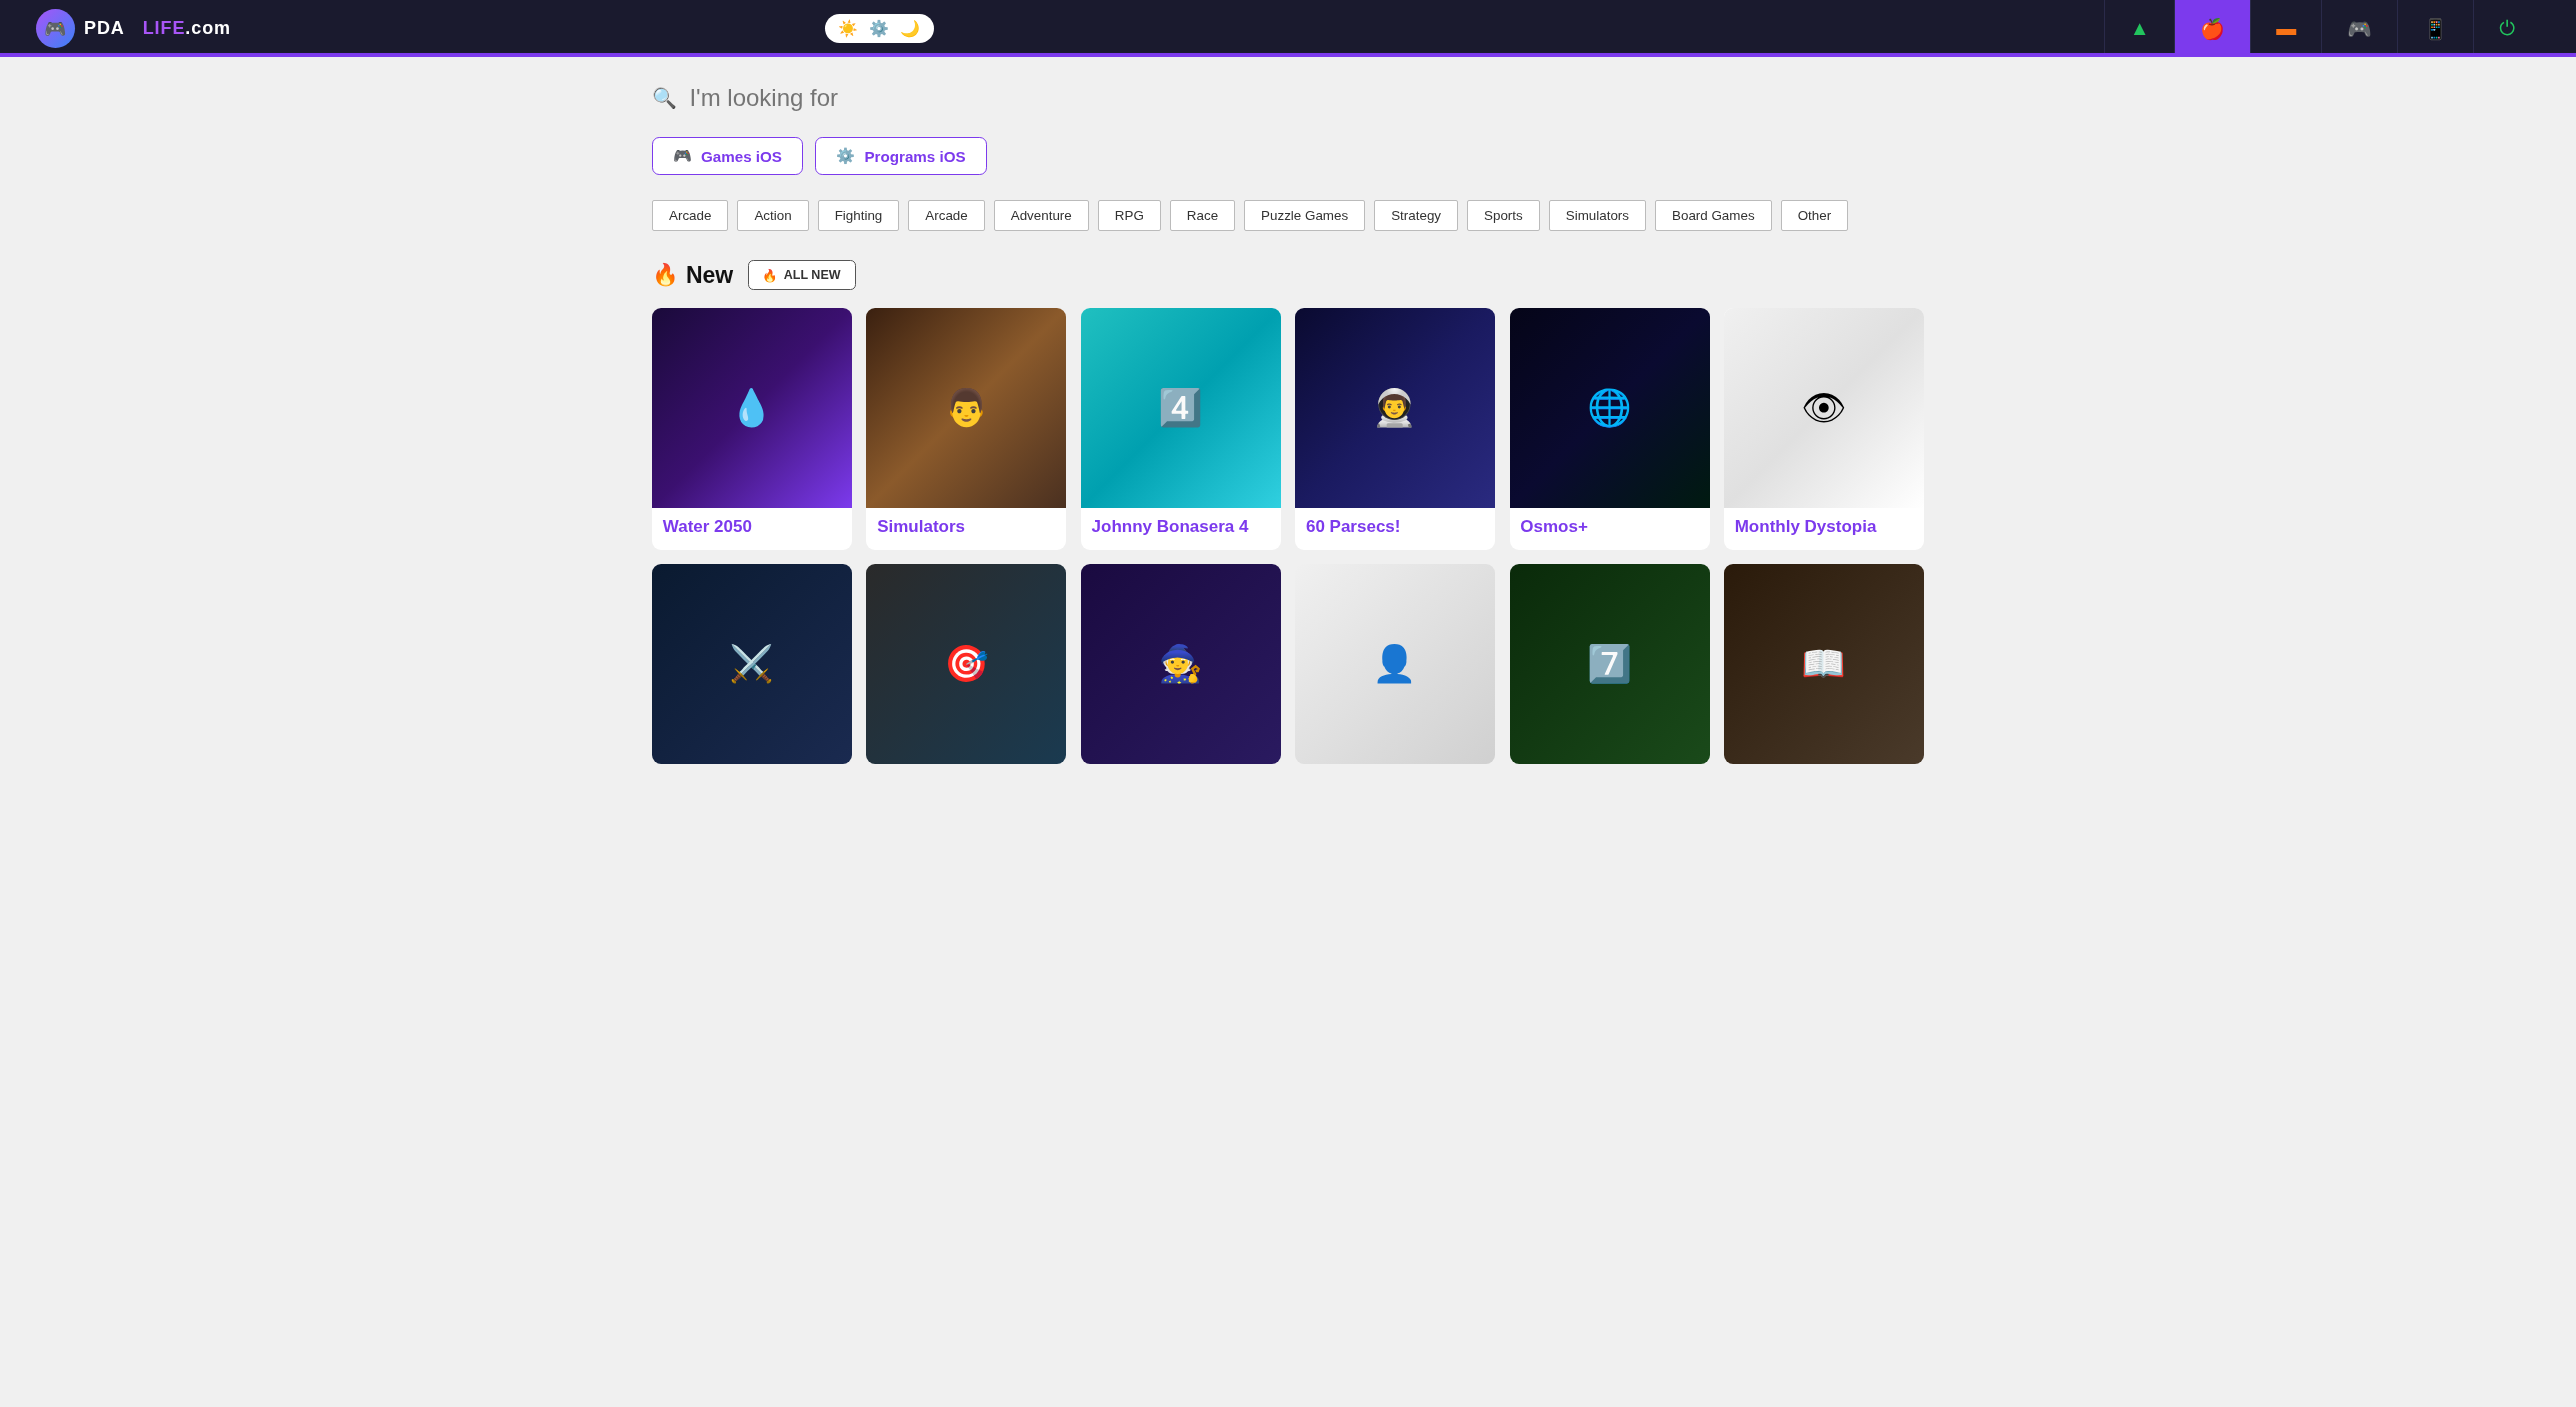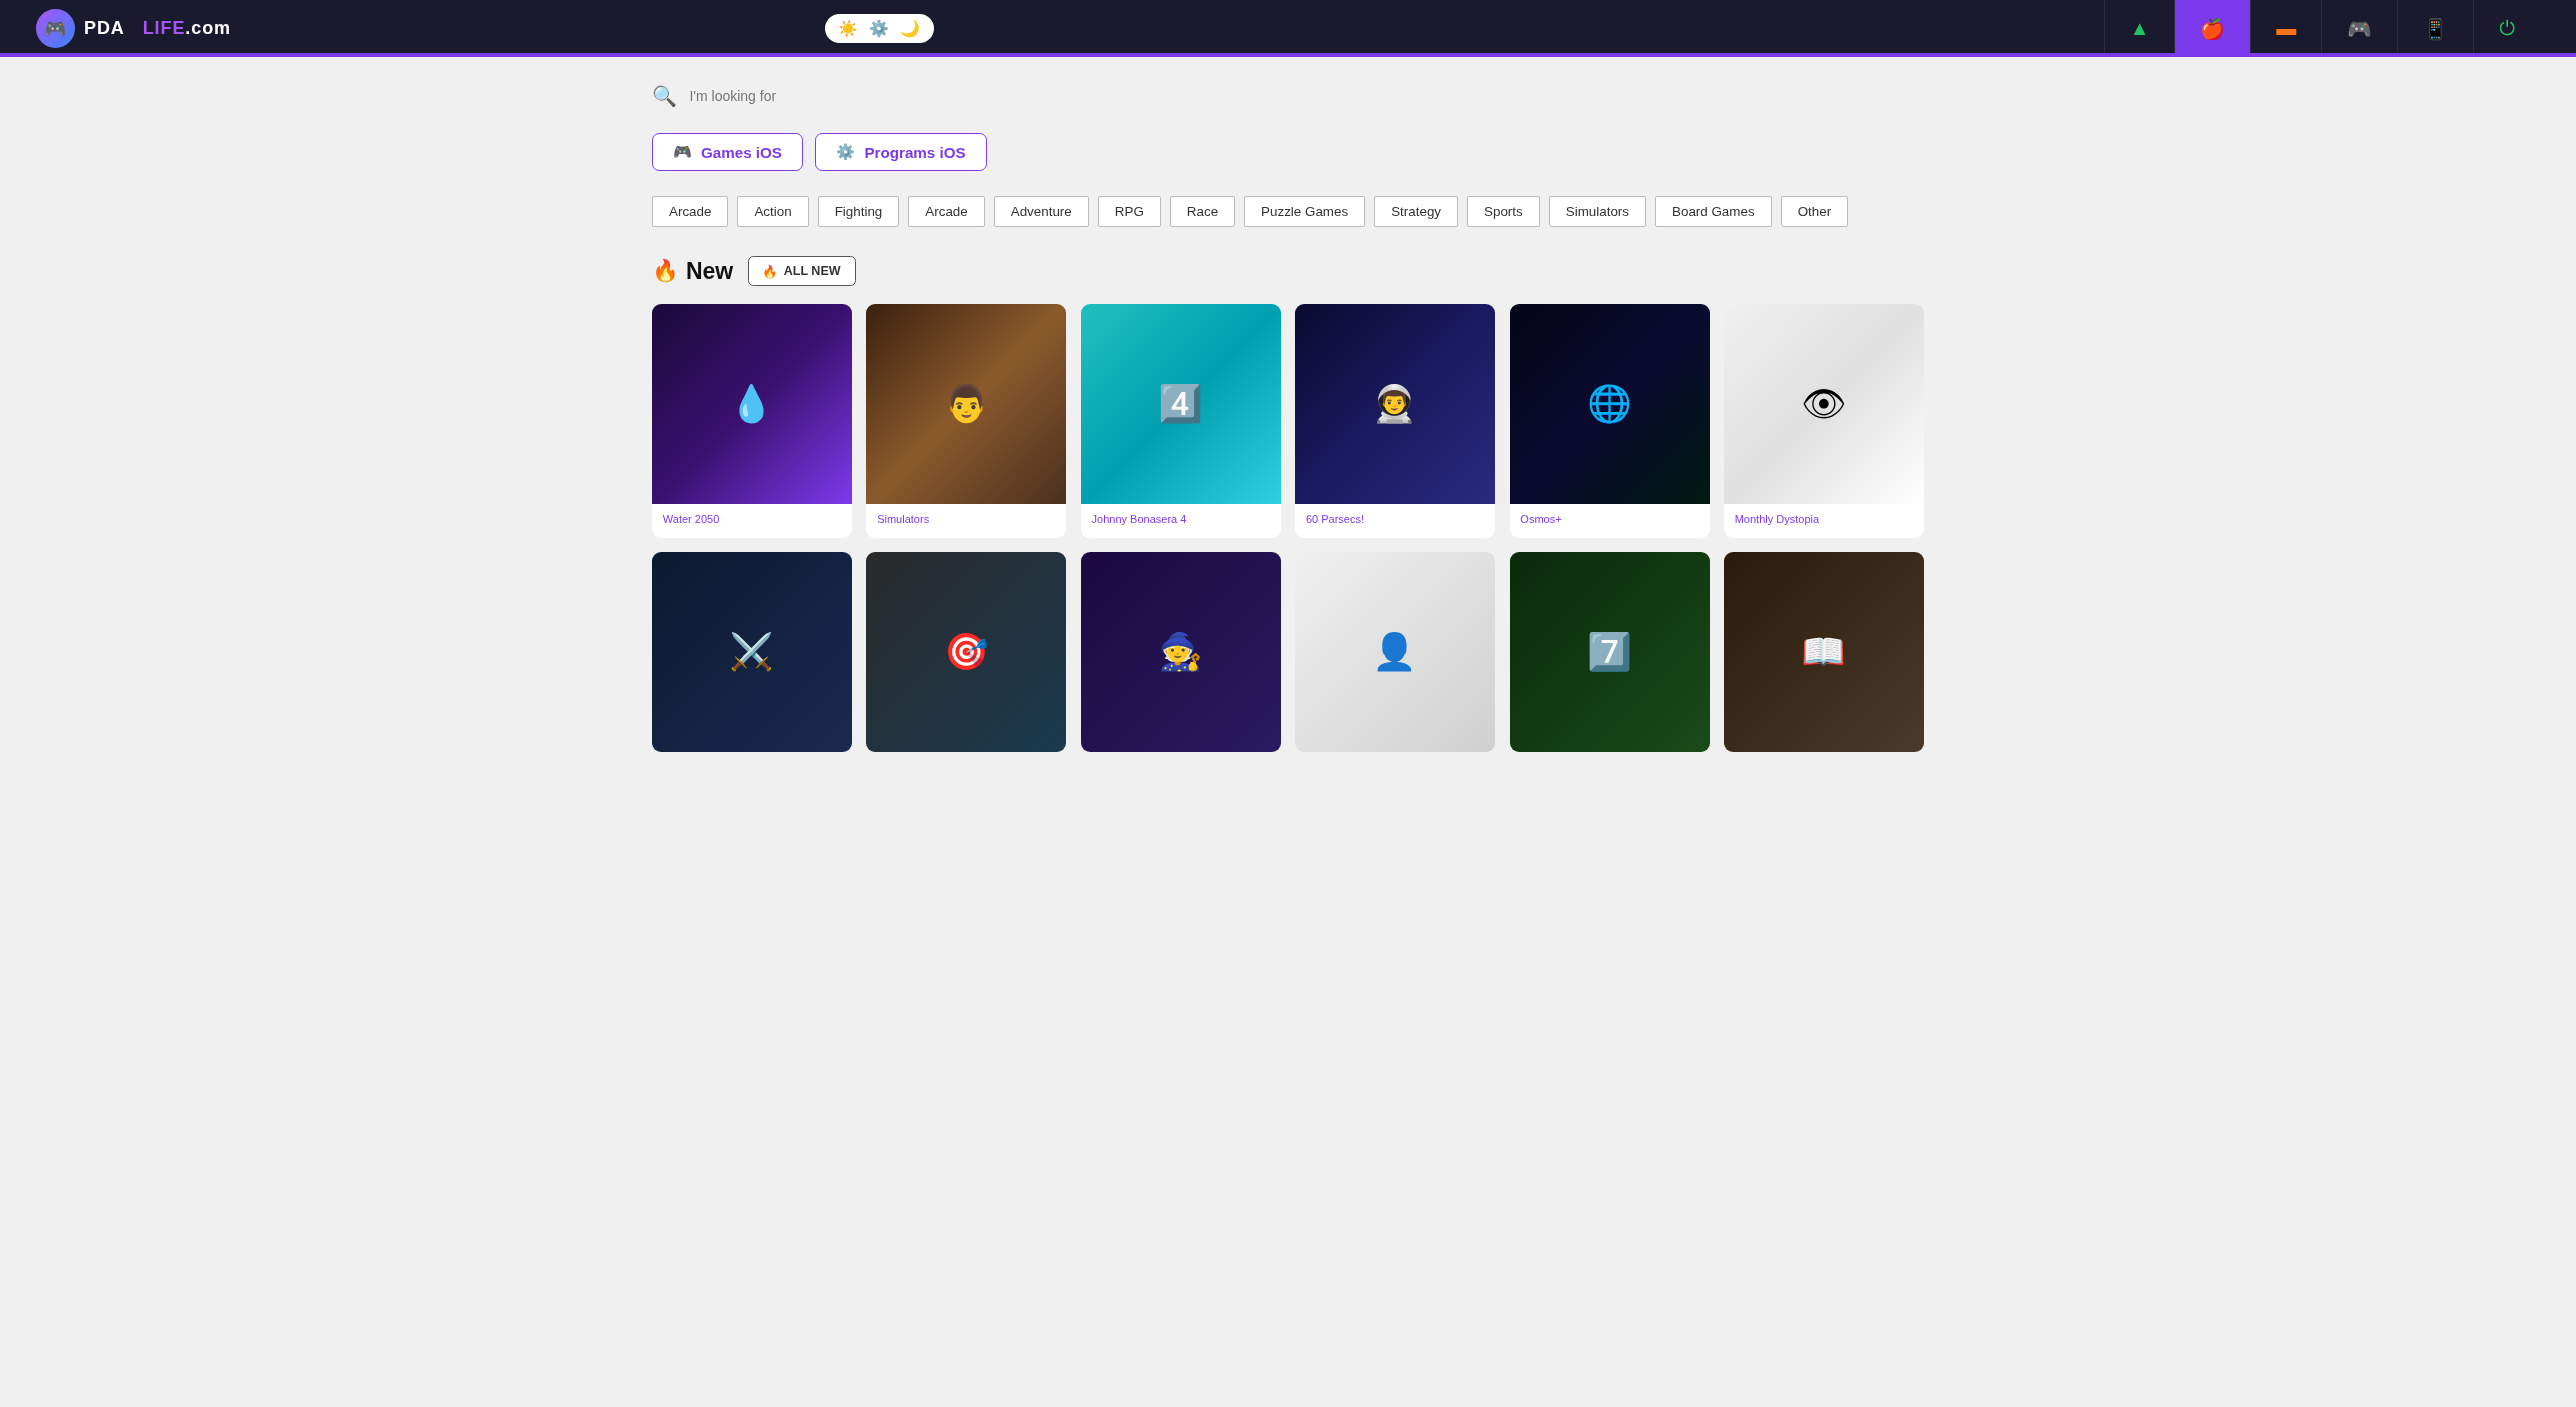--- a/index.html
+++ b/index.html
@@ -93,21 +93,21 @@
     .search-bar {
       display: flex;
       align-items: center;
       gap: 12.5px;
       margin-bottom: 25px;
     }
     .search-icon { font-size: 20px; color: #888; }
     .search-input {
       border: none;
       background: transparent;
-      font-size: 14px;
+      font-size: 24px;
       color: #0c4a6e;
       outline: none;
       width: 359px;
     }
 
     
     .category-tabs {
       display: flex;
       gap: 12.5px;
       margin-bottom: 25px;
@@ -189,22 +189,22 @@
     .game-thumb-placeholder {
       width: 100%;
       aspect-ratio: 1;
       display: flex;
       align-items: center;
       justify-content: center;
       font-size: 36px;
     }
     .game-title {
       padding: 9px 10.8px 12.5px;
-      font-size: 11px;
-      font-weight: 400;
+      font-size: 17px;
+      font-weight: 700;
       color: #7c3aed;
     }
 
     
     .thumb-water { background: linear-gradient(135deg, #1a0a3a, #3b1070, #7c3aed); }
     .thumb-yesterday { background: linear-gradient(135deg, #3a2010, #8b5a2b, #4a3020); }
     .thumb-johnny { background: linear-gradient(135deg, #20c0c0, #00a0b0, #30d0e0); }
     .thumb-60parsecs { background: linear-gradient(135deg, #0a0a30, #1a1a60, #2a2a80); }
     .thumb-osmos { background: linear-gradient(135deg, #050518, #0a0a30, #001a10); }
     .thumb-monthly { background: linear-gradient(135deg, #f0f0f0, #e0e0e0, #fff); }

